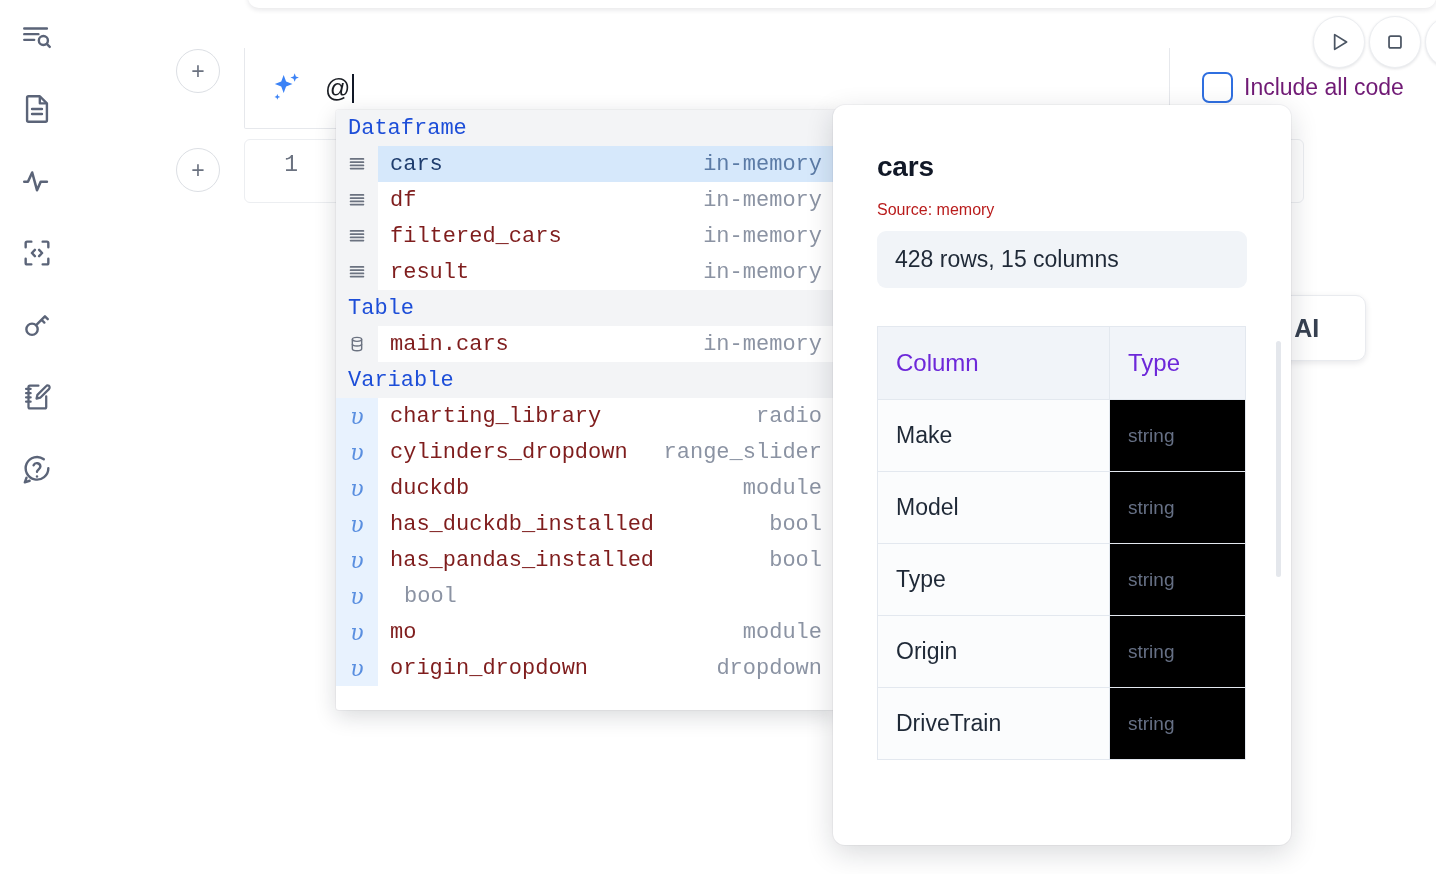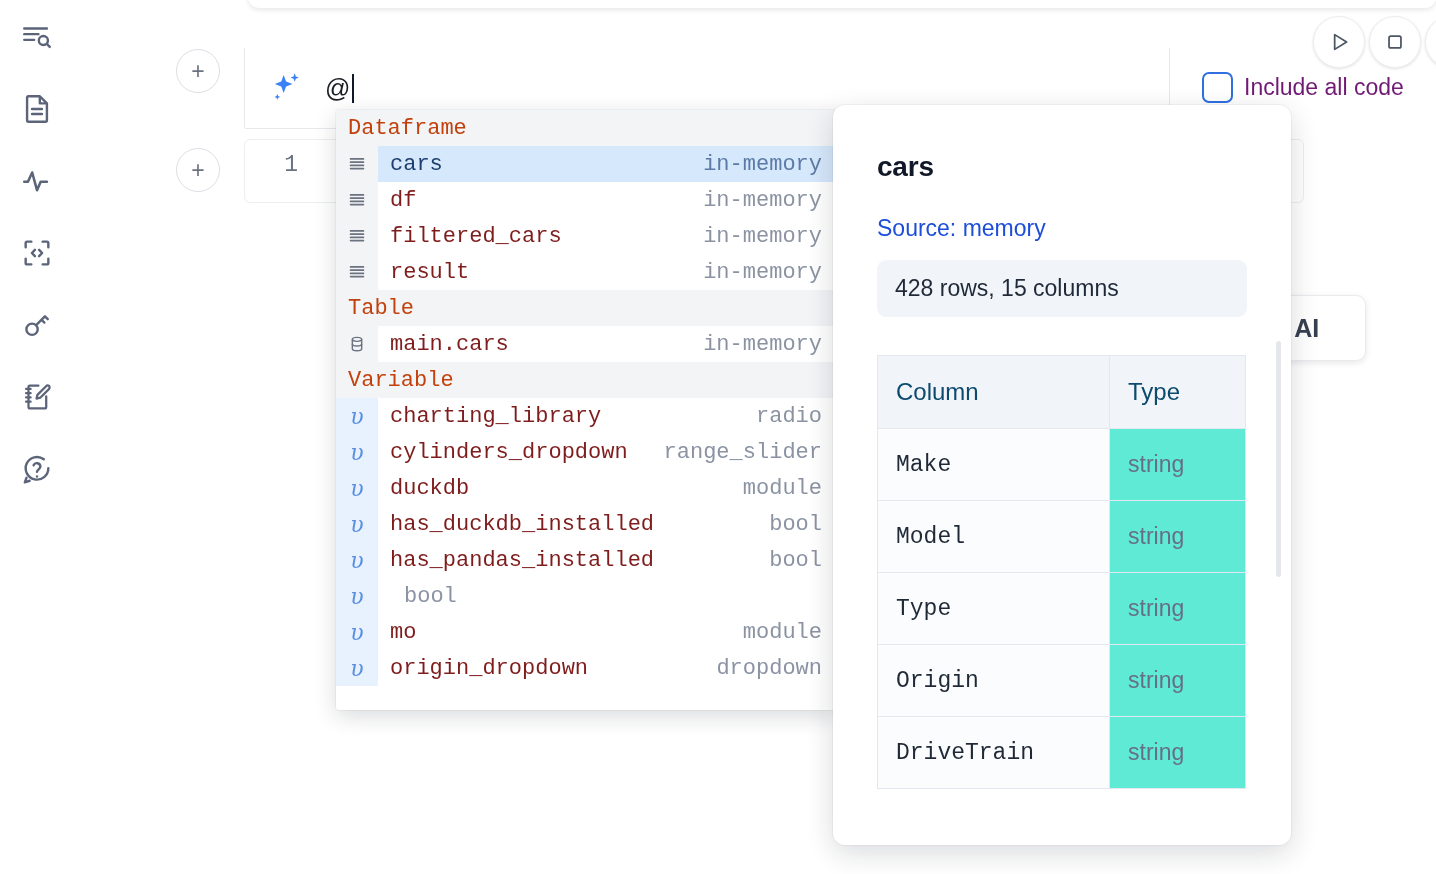--- a/index.html
+++ b/index.html
@@ -106,21 +106,21 @@
   }
 
   
   .ac {
     position:absolute; left:336px; top:110px; width:500px; height:600px;
     background:#ffffff; border-radius:3px;
     box-shadow:0 6px 22px rgba(16,24,40,.16), 0 0 0 1px rgba(16,24,40,.04);
     overflow:hidden; z-index:30;
   }
   .ac-group {
-    height:36px; background:#f3f4f6; color:#c2410c;
+    height:36px; background:#f3f4f6; color:#1d4ed8;
     font-family:"Liberation Mono", monospace; font-size:22px;
     display:flex; align-items:center; padding-left:12px;
   }
   .ac-row {
     height:36px; display:flex; align-items:center; cursor:pointer;
     font-family:"Liberation Mono", monospace; font-size:22px;
   }
   .ac-gutter {
     width:42px; height:36px; flex:none;
     display:flex; align-items:center; justify-content:center;
@@ -142,34 +142,34 @@
 
   
   .detail {
     position:absolute; left:833px; top:105px; width:458px; height:740px;
     background:#ffffff; border-radius:12px;
     box-shadow:0 8px 28px rgba(16,24,40,.16), 0 0 0 1px rgba(16,24,40,.04);
     overflow:hidden; z-index:40;
   }
   .detail-inner { padding:46px 44px 0 44px; }
   .detail-title { font-size:28px; font-weight:bold; color:#111827; letter-spacing:-.2px; }
-  .detail-source { margin-top:32px; font-size:23px; color:#1d4ed8; }
+  .detail-source { margin-top:18px; font-size:16px; color:#b91c1c; }
   .detail-shape {
-    margin-top:18px; background:#f1f4f8; border-radius:9px;
+    margin-top:12px; background:#f1f4f8; border-radius:9px;
     padding:15px 18px; font-size:23px; color:#1f2937;
   }
   .detail-table { margin-top:38px; width:368px; border-collapse:collapse; table-layout:fixed; }
   .detail-table th, .detail-table td {
     border:1px solid #e3e8ef; padding:22px 0 22px 18px; text-align:left;
   }
-  .detail-table th { background:#f1f4f9; font-weight:normal; font-size:24px; color:#0c4a6e; }
+  .detail-table th { background:#f1f4f9; font-weight:normal; font-size:24px; color:#6d28d9; }
   .detail-table td.col {
-    font-family:Liberation Mono, monospace; font-size:23px; color:#1f2937; background:#fbfcfd;
-  }
-  .detail-table td.typ { font-size:23px; color:#667085; background:#5eead4; }
+    font-family:Liberation Sans, sans-serif; font-size:23px; color:#1f2937; background:#fbfcfd;
+  }
+  .detail-table td.typ { font-size:19px; color:#667085; background:#000000; }
   .detail-table col.c1 { width:232px; }
   .detail-table col.c2 { width:136px; }
   .detail-scrollbar {
     position:absolute; right:10px; top:236px; width:5px; height:236px;
     background:#e4e7ec; border-radius:3px;
   }
 </style>
 </head>
 <body>
 

